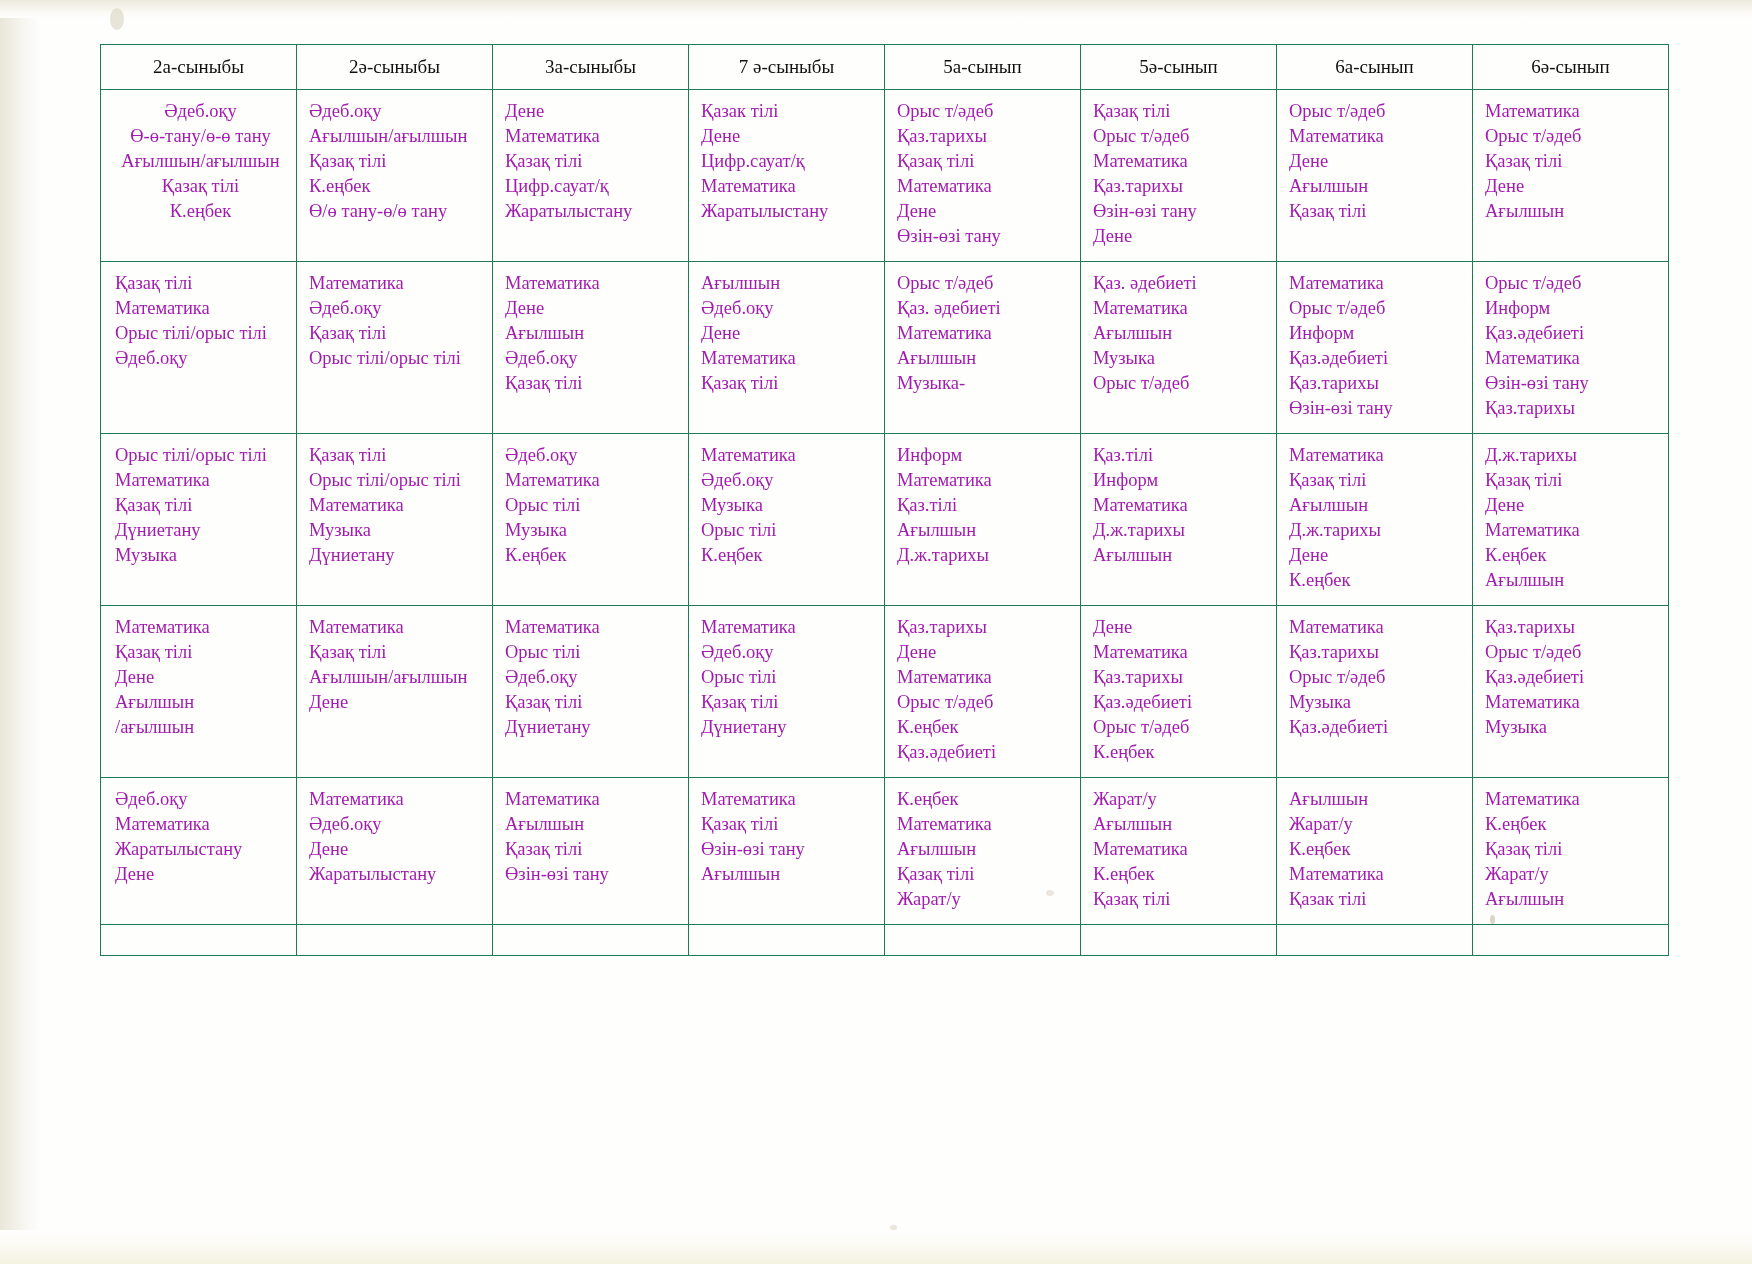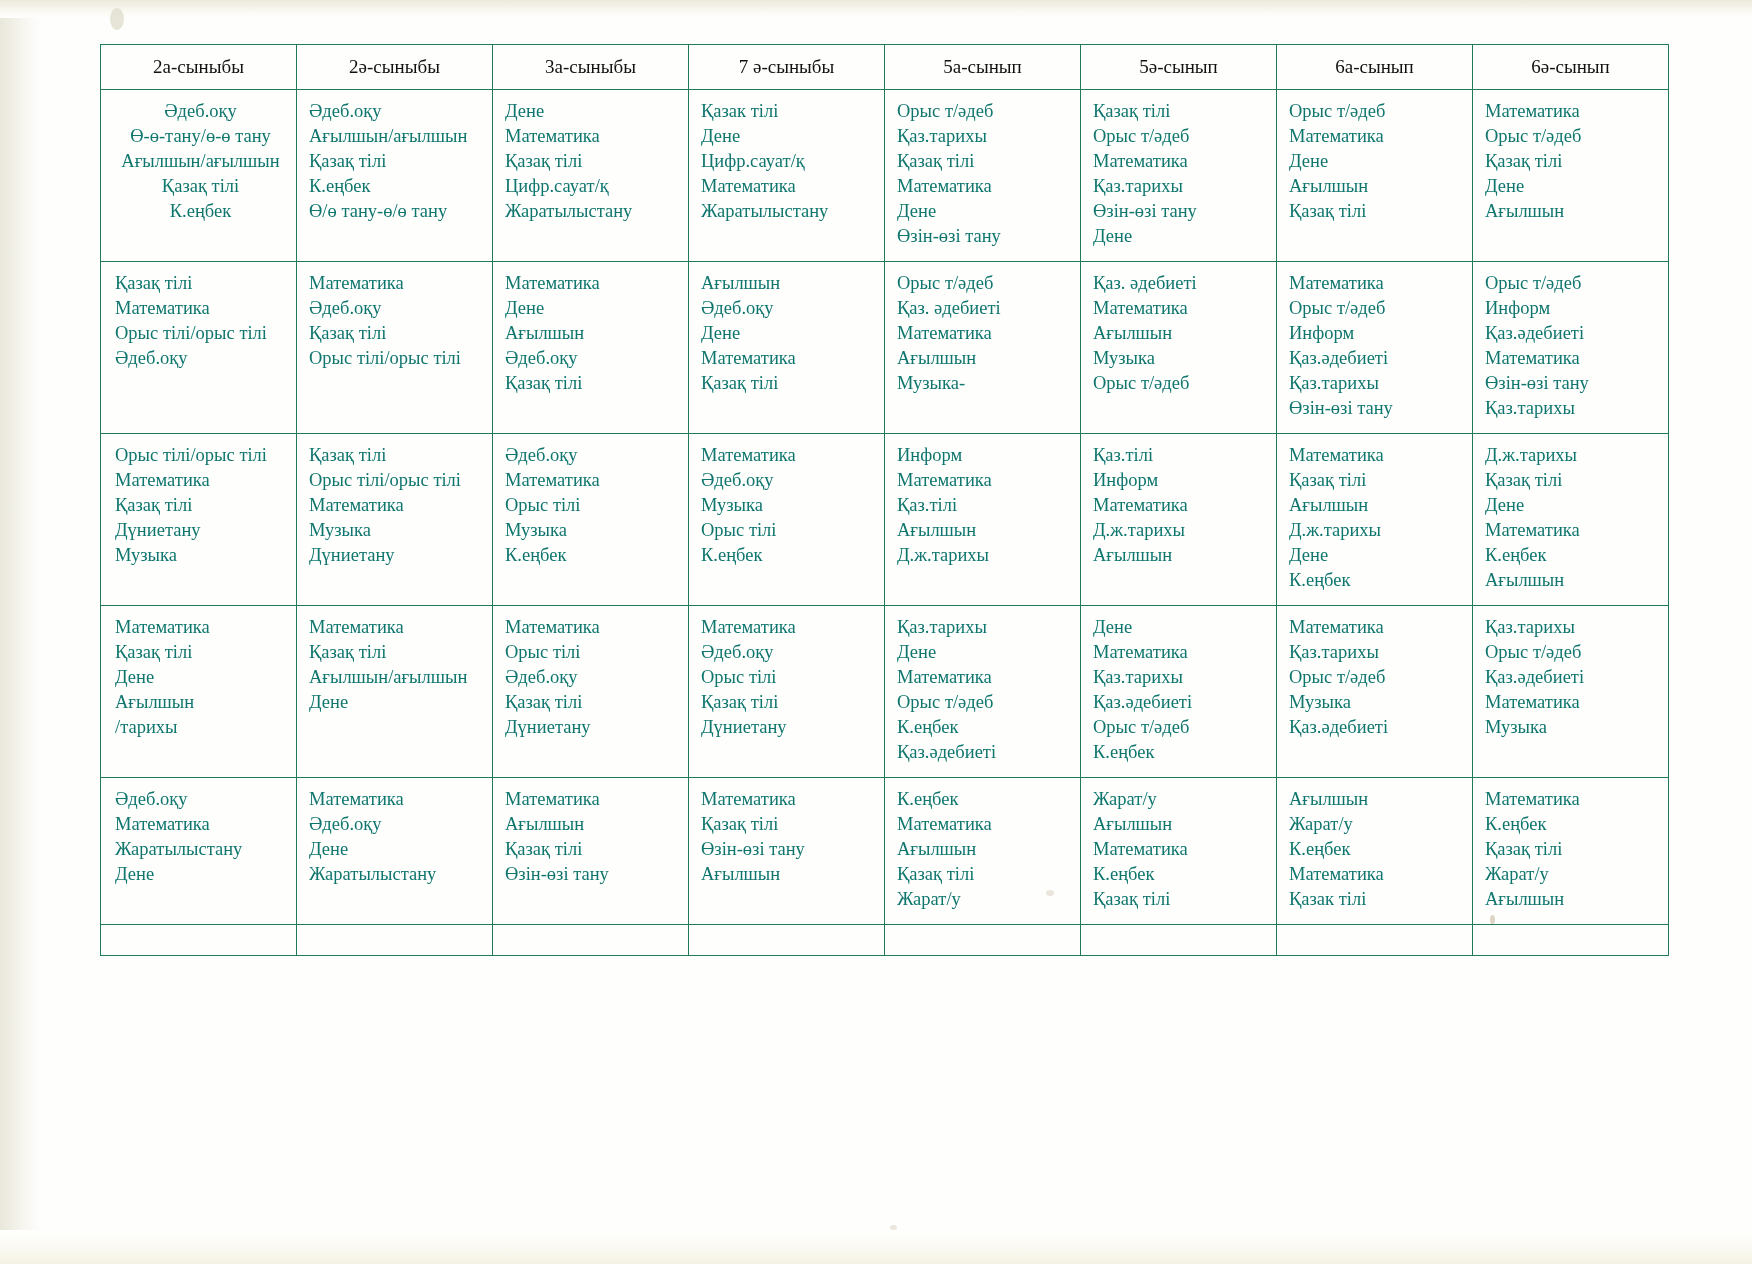--- a/index.html
+++ b/index.html
@@ -88,21 +88,21 @@
     font-weight: normal;
     font-size: 19px;
     color: #12120f;
     font-family: "Liberation Serif", serif;
     margin-left: 18px;
   }
   .cell-inner {
     padding: 9px 10px 12px 12px;
     font-size: 18.5px;
     line-height: 25px;
-    color: #0f766e;
+    color: #a21caf;
     font-family: "Liberation Serif", serif;
   }
   .cell-inner .ln {
     white-space: nowrap;
     overflow: hidden;
     text-overflow: clip;
   }
   
   td.col0 .cell-inner {
     padding-left: 14px;
@@ -369,21 +369,21 @@
               </div>
             </td>
           </tr>
           <tr class="r3">
             <td class="col-w col0">
               <div class="cell-inner">
                 <div class="ln">Математика</div>
                 <div class="ln">Қазақ тілі</div>
                 <div class="ln">Дене</div>
                 <div class="ln">Ағылшын</div>
-                <div class="ln">/тарихы</div>
+                <div class="ln">/ағылшын</div>
               </div>
             </td>
             <td class="col-w col1">
               <div class="cell-inner">
                 <div class="ln">Математика</div>
                 <div class="ln">Қазақ тілі</div>
                 <div class="ln">Ағылшын/ағылшын</div>
                 <div class="ln">Дене</div>
               </div>
             </td>

